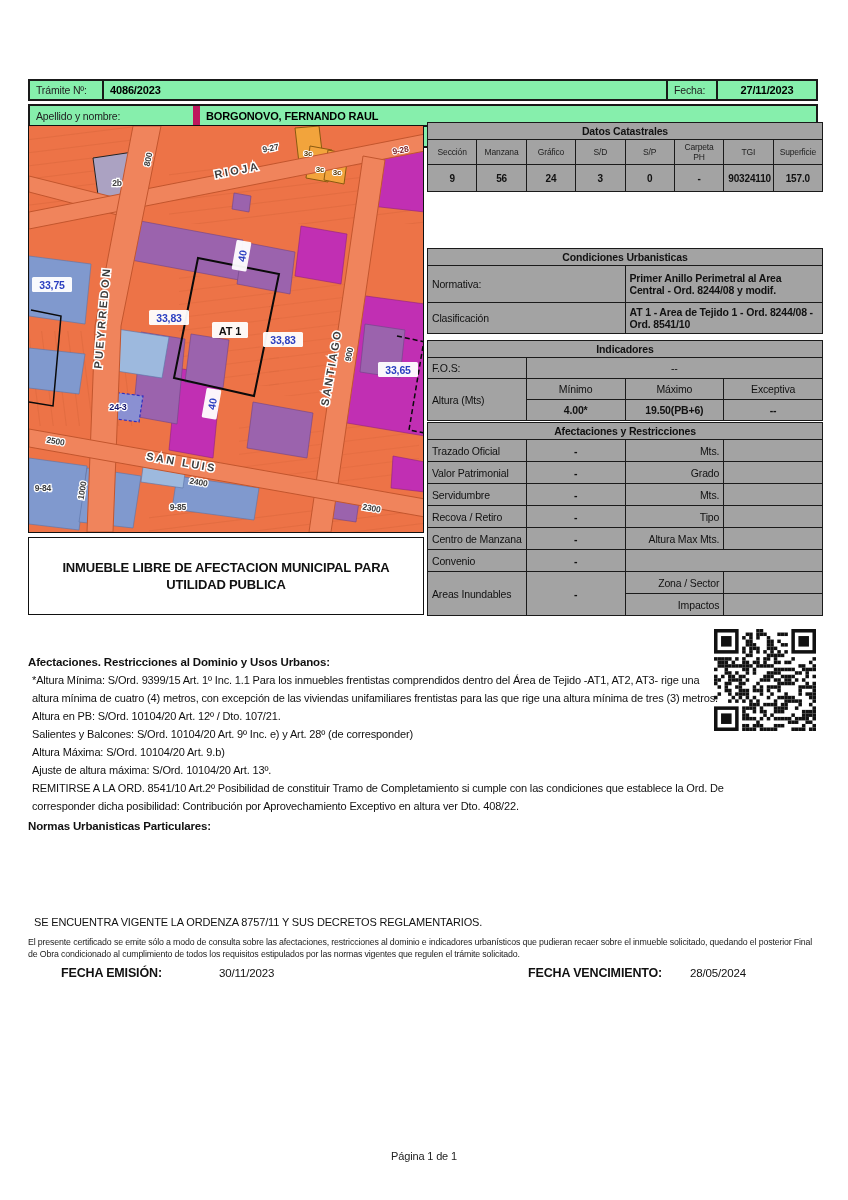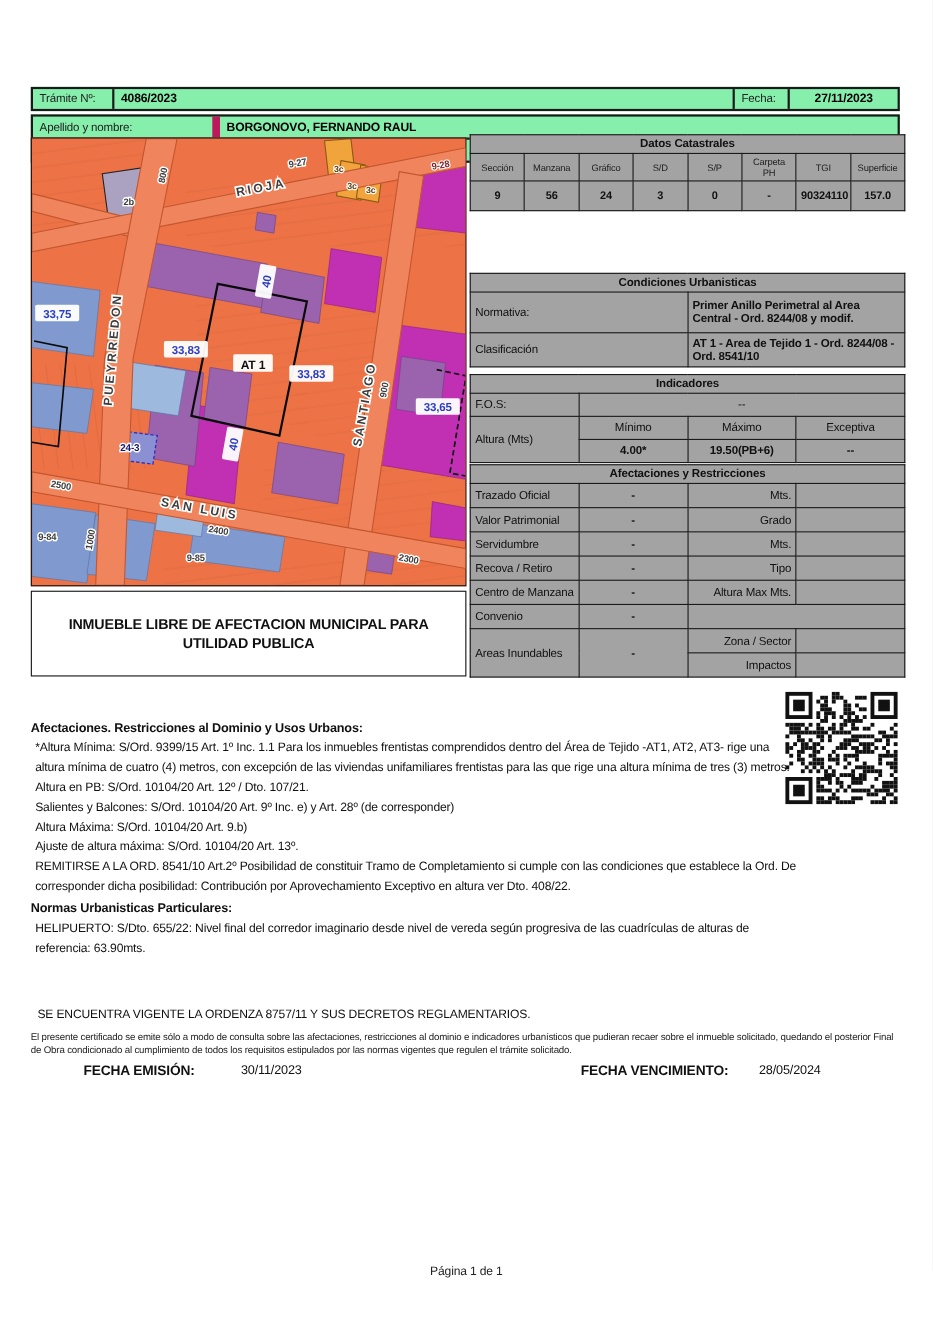--- a/index.html
+++ b/index.html
@@ -42,21 +42,21 @@
   .textblock{position:absolute;left:28px;top:656px;width:700px;}
   .textblock h3{margin:0 0 3px 0;font-size:11.5px;}
   .textblock p{margin:0;padding-left:4px;font-size:11px;line-height:18px;color:#111;}
   .textblock h3.nh{margin-top:5px;}
   .vigente{position:absolute;left:34px;top:916px;font-size:11px;}
   .disclaimer{position:absolute;left:28px;top:937px;width:792px;font-size:8.8px;line-height:11.5px;color:#222;}
   .fechas{position:absolute;left:28px;top:966px;width:792px;height:20px;}
   .fechas span{position:absolute;top:0;}
   .flab{font-weight:bold;font-size:12.5px;}
   .fval{font-size:11.5px;}
-  #em-l{left:48px;} #em-v{left:160px;top:1px;margin-left:31px;}
+  #em-l{left:33px;} #em-v{left:160px;top:1px;margin-left:31px;}
   #ve-l{left:500px;} #ve-v{left:662px;top:1px;}
   .footer{position:absolute;left:0;top:1150px;width:100%;text-align:center;font-size:11px;color:#222;}
   
   .qr{position:absolute;left:712px;top:627px;width:106px;height:106px;background:#fff;}
   
   text{font-family:"Liberation Sans","DejaVu Sans",sans-serif;}
   .stname{font-size:11px;font-weight:bold;fill:#3d3d3d;letter-spacing:2.5px;paint-order:stroke;stroke:#fff;stroke-width:3px;text-anchor:middle;}
   .num{font-size:8.5px;font-weight:600;fill:#3d3d3d;paint-order:stroke;stroke:#fff;stroke-width:2.5px;text-anchor:middle;}
   .maroon{fill:#7a1d22;stroke-width:2px;}
   .olive{fill:#5c3a05;font-size:8px;font-weight:bold;stroke-width:2px;}
@@ -683,21 +683,20 @@
 
   <div class="textblock">
     <h3>Afectaciones. Restricciones al Dominio y Usos Urbanos:</h3>
     <p>*Altura Mínima: S/Ord. 9399/15 Art. 1º Inc. 1.1 Para los inmuebles frentistas comprendidos dentro del Área de Tejido -AT1, AT2, AT3- rige una altura mínima de cuatro (4) metros, con excepción de las viviendas unifamiliares frentistas para las que rige una altura mínima de tres (3) metros.</p>
     <p>Altura en PB: S/Ord. 10104/20 Art. 12º / Dto. 107/21.</p>
     <p>Salientes y Balcones: S/Ord. 10104/20  Art. 9º Inc. e) y Art. 28º (de corresponder)</p>
     <p>Altura Máxima: S/Ord. 10104/20 Art. 9.b)</p>
     <p>Ajuste de altura máxima: S/Ord. 10104/20 Art. 13º.</p>
     <p>REMITIRSE A LA ORD. 8541/10 Art.2º Posibilidad de constituir Tramo de Completamiento si cumple con las condiciones que establece la Ord. De corresponder dicha posibilidad: Contribución por Aprovechamiento Exceptivo en altura ver Dto. 408/22.</p>
     <h3 class="nh">Normas Urbanisticas Particulares:</h3>
-    <p>HELIPUERTO: S/Dto. 655/22: Nivel final del corredor imaginario desde nivel de vereda según progresiva de las cuadrículas de alturas de referencia: 63.90mts.</p>
   </div>
 
   <div class="vigente">SE ENCUENTRA VIGENTE LA ORDENZA 8757/11 Y SUS DECRETOS REGLAMENTARIOS.</div>
   <div class="disclaimer">El presente certificado se emite sólo a modo de consulta sobre las afectaciones, restricciones al dominio e indicadores urbanísticos que pudieran recaer sobre el inmueble solicitado, quedando el posterior Final de Obra condicionado al cumplimiento de todos los requisitos estipulados por las normas vigentes que regulen el trámite solicitado.</div>
 
   <div class="fechas">
     <span class="flab" id="em-l">FECHA EMISIÓN:</span>
     <span class="fval" id="em-v">30/11/2023</span>
     <span class="flab" id="ve-l">FECHA VENCIMIENTO:</span>
     <span class="fval" id="ve-v">28/05/2024</span>

